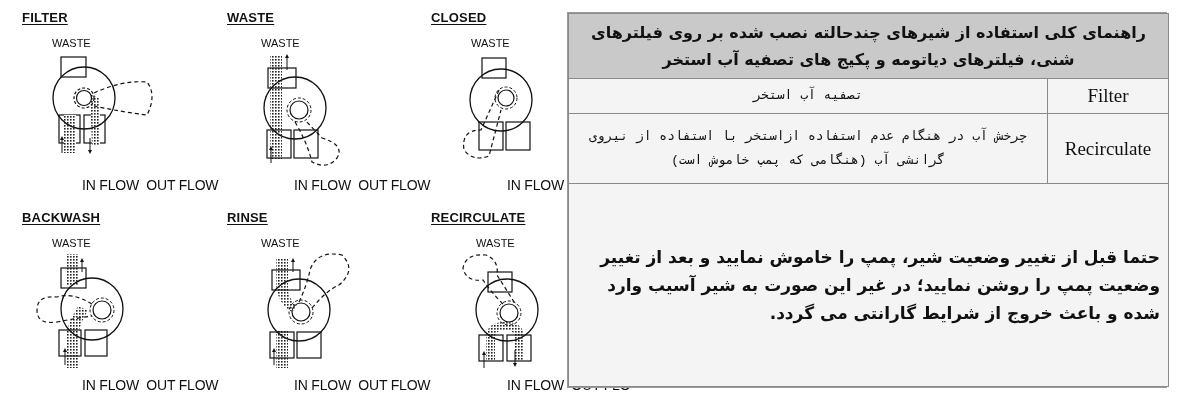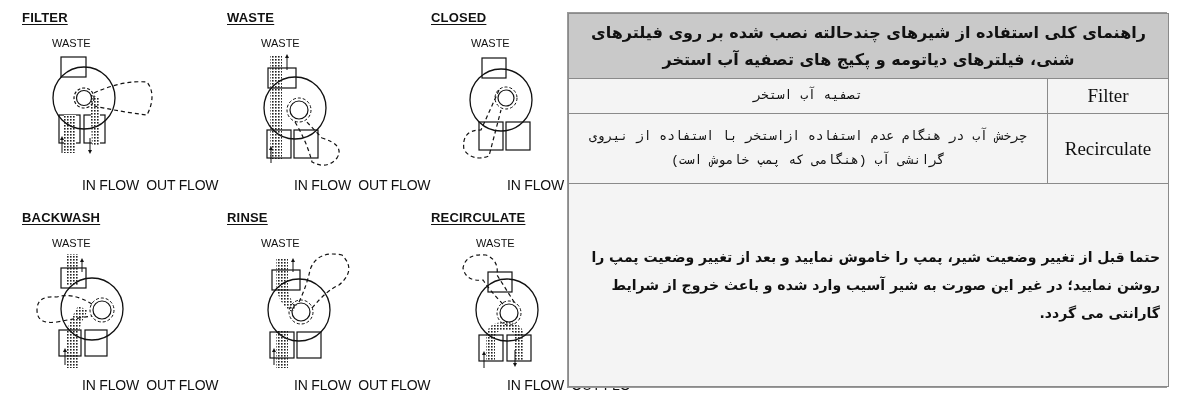--- a/index.html
+++ b/index.html
@@ -15,21 +15,21 @@
   .table-wrap { position: absolute; left: 567px; top: 12px; width: 600px; height: 376px;
                 border: 1px solid #9a9a9a; box-sizing: border-box; background: #f2f2f2; }
   table.guide { border-collapse: collapse; width: 100%; height: 100%; table-layout: fixed; direction: ltr; padding-left: 15px; }
   table.guide td { border: 1px solid #8a8a8a; padding: 0 8px; }
   .hdr td { background: #c9c9c9; height: 64px; text-align: center; font-weight: bold;
             font-family: "DejaVu Sans", sans-serif; font-size: 16px; line-height: 27px; direction: rtl; }
   .desc { text-align: center; direction: rtl; font-family: Liberation Mono, monospace; font-size: 13px;
           line-height: 24px; background: #f4f4f4; margin-top: 23px; }
   .mode { text-align: center; font-family: "Liberation Serif", serif; font-size: 19px; width: 120px; background: #f4f4f4; }
   .note td { direction: rtl; text-align: right; font-family: "DejaVu Sans", sans-serif; font-weight: bold;
-             font-size: 14px; line-height: 28px; background: #f4f4f4; padding: 2px 8px; }
+             font-size: 17px; line-height: 28px; background: #f4f4f4; padding: 2px 8px; }
 </style>
 </head>
 <body>
 
 <svg width="0" height="0" style="position:absolute">
   <defs>
     <pattern id="dots" width="3" height="3" patternUnits="userSpaceOnUse">
       <rect width="3" height="3" fill="#fff"></rect>
       <rect x="0" y="0" width="1.6" height="1.6" fill="#222"></rect>
     </pattern>

